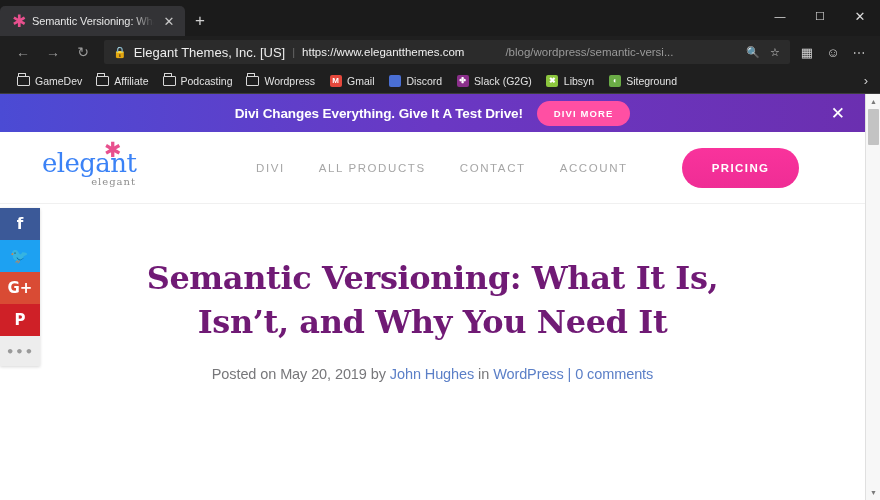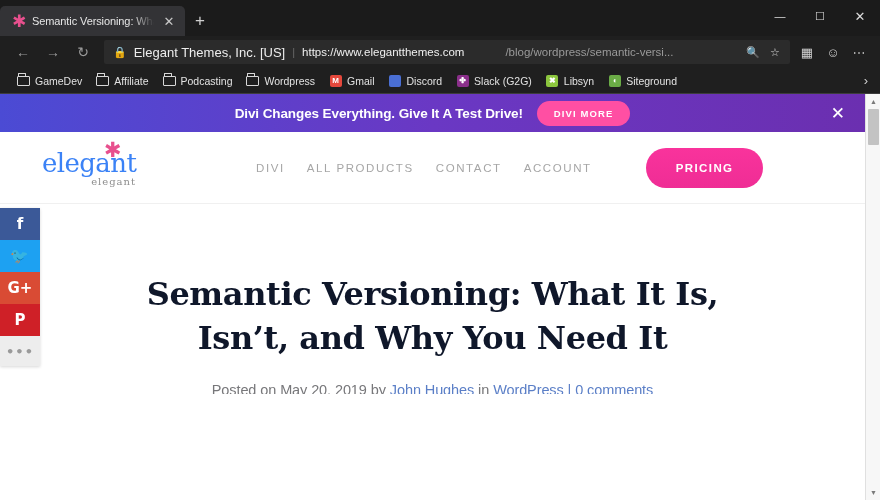--- a/index.html
+++ b/index.html
@@ -133,21 +133,21 @@
   }
   .logo-star {
     position: absolute; top: -9px; left: 62px; color: #e8508e;
     font-size: 21px; font-family: "DejaVu Sans", sans-serif; line-height: 21px;
   }
   .logo-sub {
     font-size: 10px; color: #8e8e8e; letter-spacing: 1px;
     text-align: right; margin-top: -2px; padding-right: 2px;
     font-family: "DejaVu Serif", serif;
   }
-  .nav { display: flex; align-items: flex-end; gap: 22px; margin-left: 118px; }
+  .nav { display: flex; align-items: flex-end; gap: 34px; margin-left: 118px; }
   .nav a {
     font-size: 11.5px; color: #a6a6a6; letter-spacing: 1.6px;
     text-transform: uppercase; text-decoration: none; white-space: nowrap;
   }
   .pricing-btn {
     margin-left: 54px;
     background: linear-gradient(to bottom, #f9339c, #ef2d95);
     color: #ffffff; font-size: 11.5px; font-weight: bold; letter-spacing: 1.4px;
     padding: 14px 30px; border-radius: 26px; white-space: nowrap; text-align: center;
   }
@@ -159,23 +159,23 @@
   .soc {
     height: 32px; display: flex; align-items: center; justify-content: center;
     color: #ffffff; font-size: 15px; font-weight: bold;
     font-family: "DejaVu Sans", sans-serif;
   }
   .soc.more { background: #ededed; color: #9a9a9a; font-size: 13px; letter-spacing: 1px; height:30px;}
 
   .article { padding-top: 52px; text-align: center; }
   .art-title {
     font-family: "DejaVu Serif", serif;
-    font-size: 32px; line-height: 44px; color: #0f172a;
+    font-size: 32px; line-height: 44px; color: #701a75;
     font-weight: bold; letter-spacing: -0.4px;
-    max-width: 610px; margin: 16px auto;
+    max-width: 610px; margin: 0 auto;
   }
   .art-meta { margin-top: 22px; font-size: 14.5px; color: #77777a; letter-spacing: -0.1px; }
   .art-meta a { color: #5b7fc7; text-decoration: none; }
   .art-meta .sep { color: #5b7fc7; }
 
   .featured-wrap { padding: 42px 55px 0 55px; }
   .featured {
     height: 190px; background: #27434a; border-radius: 7px;
     position: relative; overflow: hidden;
   }

